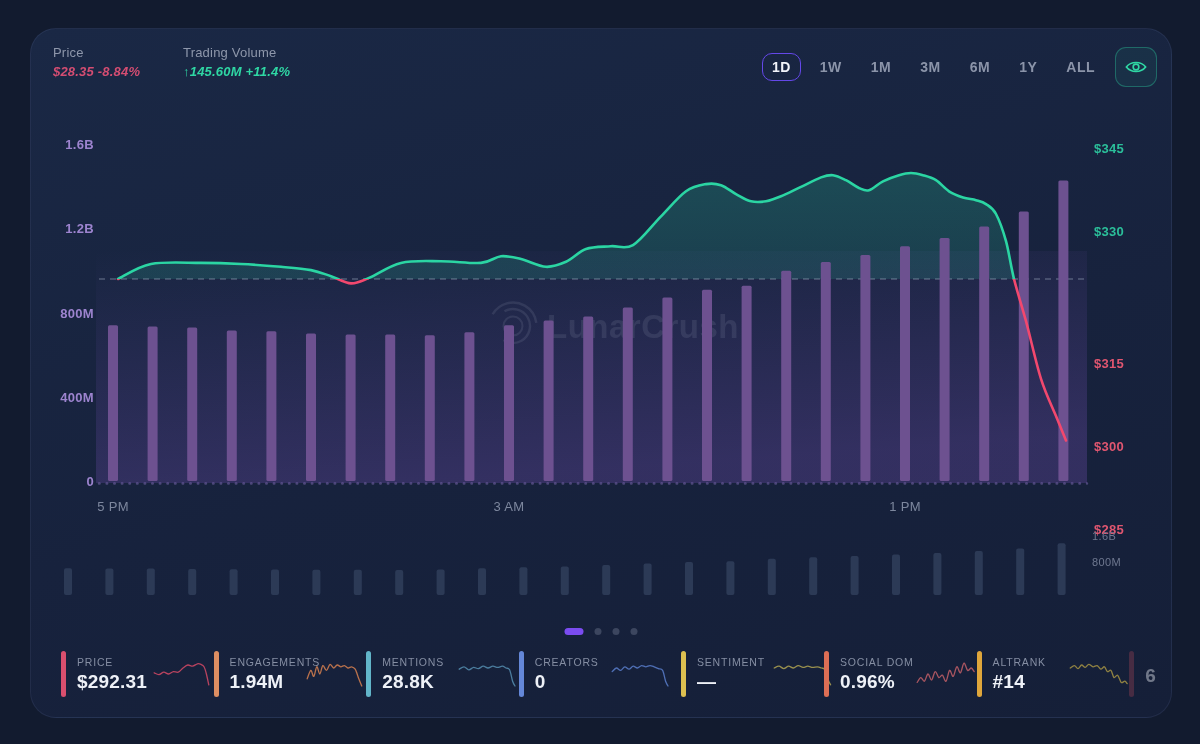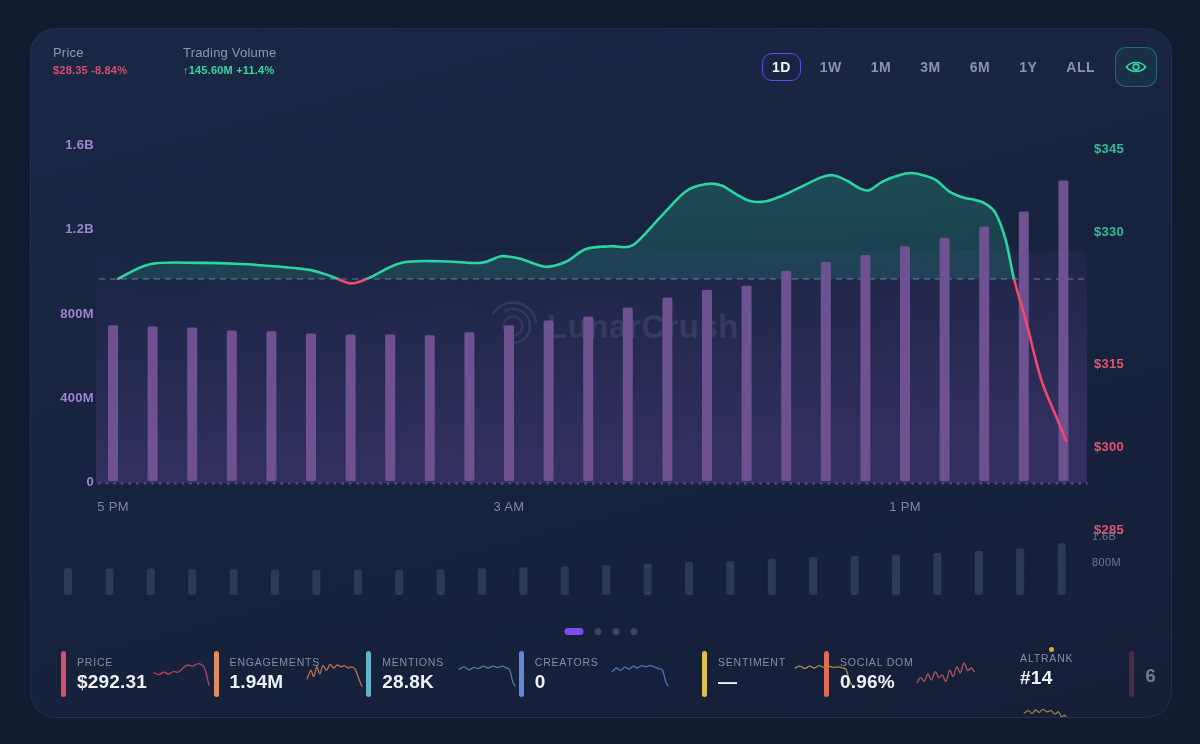--- a/index.html
+++ b/index.html
@@ -3,21 +3,21 @@
 <meta charset="utf-8">
 <style>
   html,body{margin:0;padding:0;width:1200px;height:744px;overflow:hidden;
     background:#121b2f;font-family:"Liberation Sans",sans-serif;}
   .panel{position:absolute;left:30px;top:28px;width:1140px;height:688px;
     background:linear-gradient(165deg,#1a2845 0%,#17223d 55%,#151f38 100%);
     border:1px solid rgba(110,130,180,0.14);border-radius:26px;overflow:hidden;}
   .hdr-block{position:absolute;top:16px;}
   .hdr-label{font-size:13px;color:#8e97ab;letter-spacing:.2px;}
   .hdr-value{font-size:30px;font-weight:700;margin-top:3px;letter-spacing:.3px;}
-  .hdr-sub{font-size:11px;margin-top:4px;font-weight:600;letter-spacing:.2px;}
+  .hdr-sub{font-size:13px;margin-top:4px;font-weight:600;letter-spacing:.2px;font-style:italic;}
   .price-block{left:22px;}
   .price-block .hdr-value{color:#f0436a;}
   .price-block .hdr-sub{color:#d44d72;}
   .vol-block{left:152px;}
   .vol-block .hdr-value{color:#b765f5;}
   .vol-block .hdr-sub{color:#2fd7a4;}
   #timeframes{position:absolute;top:24px;right:66px;display:flex;align-items:center;gap:9px;}
   .tf-btn{background:transparent;border:1.5px solid transparent;color:#8b94a9;font-size:14px;
     font-weight:600;padding:5px 9px;border-radius:10px;cursor:pointer;
     font-family:"Liberation Sans",sans-serif;letter-spacing:.5px;}
@@ -221,41 +221,41 @@
       <div class="card" style="left: 487.8px;">
         <div class="accent-bar" style="background: rgb(100, 135, 216);"></div>
         <div class="card-txt">
           <div class="card-label">CREATORS</div>
           <div class="card-value">0</div>
         </div>
         <svg class="spark" viewBox="0 0 100 44">
           <path d="M2,18C3.2,17.0 6.7,12.3 9.0,12.0C11.3,11.7 13.7,16.3 16.0,16.0C18.3,15.7 20.7,10.3 23.0,10.0C25.3,9.7 27.7,14.2 30.0,14.0C32.3,13.8 34.7,9.3 37.0,9.0C39.3,8.7 41.7,12.2 44.0,12.0C46.3,11.8 48.7,8.3 51.0,8.0C53.3,7.7 55.7,10.0 58.0,10.0C60.3,10.0 62.7,8.0 65.0,8.0C67.3,8.0 69.7,9.2 72.0,10.0C74.3,10.8 76.7,12.0 79.0,13.0C81.3,14.0 84.0,12.5 86.0,16.0C88.0,19.5 89.5,29.7 91.0,34.0C92.5,38.3 94.3,40.7 95.0,42.0" fill="none" stroke="#4f6fb5" stroke-width="2.2" stroke-linejoin="round" stroke-linecap="round"></path>
         </svg>
       </div>
-      <div class="card" style="left: 671px;">
+      <div class="card" style="left: 650px;">
         <div class="accent-bar" style="background: rgb(221, 192, 80);"></div>
         <div class="card-txt">
           <div class="card-label">SENTIMENT</div>
           <div class="card-value">—</div>
         </div>
         <svg class="spark" viewBox="0 0 100 44">
           <path d="M2,12C3.3,11.5 7.3,8.8 10.0,9.0C12.7,9.2 15.3,13.0 18.0,13.0C20.7,13.0 23.3,9.2 26.0,9.0C28.7,8.8 31.3,12.2 34.0,12.0C36.7,11.8 39.3,8.2 42.0,8.0C44.7,7.8 47.3,10.8 50.0,11.0C52.7,11.2 55.3,9.0 58.0,9.0C60.7,9.0 63.3,10.8 66.0,11.0C68.7,11.2 71.5,9.8 74.0,10.0C76.5,10.2 78.8,11.2 81.0,12.0C83.2,12.8 85.2,11.7 87.0,15.0C88.8,18.3 90.5,27.8 92.0,32.0C93.5,36.2 95.3,38.7 96.0,40.0" fill="none" stroke="#99904e" stroke-width="2.2" stroke-linejoin="round" stroke-linecap="round"></path>
         </svg>
       </div>
       <div class="card" style="left: 793px;">
         <div class="accent-bar" style="background: rgb(221, 110, 85);"></div>
         <div class="card-txt">
           <div class="card-label">SOCIAL DOM</div>
           <div class="card-value">0.96%</div>
         </div>
         <svg class="spark" viewBox="0 0 100 44">
           <path d="M2,36C3.0,34.7 6.0,28.3 8.0,28.0C10.0,27.7 12.0,35.0 14.0,34.0C16.0,33.0 18.0,22.3 20.0,22.0C22.0,21.7 24.0,32.7 26.0,32.0C28.0,31.3 30.0,18.7 32.0,18.0C34.0,17.3 36.0,27.0 38.0,28.0C40.0,29.0 42.0,23.0 44.0,24.0C46.0,25.0 48.0,35.3 50.0,34.0C52.0,32.7 54.0,17.3 56.0,16.0C58.0,14.7 60.0,27.0 62.0,26.0C64.0,25.0 66.0,11.0 68.0,10.0C70.0,9.0 72.0,21.0 74.0,20.0C76.0,19.0 78.0,4.7 80.0,4.0C82.0,3.3 84.0,14.7 86.0,16.0C88.0,17.3 90.2,11.7 92.0,12.0C93.8,12.3 96.2,17.0 97.0,18.0" fill="none" stroke="#a85560" stroke-width="2.2" stroke-linejoin="round" stroke-linecap="round"></path>
         </svg>
       </div>
-      <div class="card" style="left: 945.6px; flex-direction: column;">
+      <div class="card" style="left: 945.6px;">
         <div class="accent-bar" style="background: rgb(223, 166, 59);"></div>
         <div class="card-txt">
           <div class="card-label">ALTRANK</div>
           <div class="card-value">#14</div>
         </div>
         <svg class="spark" viewBox="0 0 100 44">
           <path d="M2,12C3.2,11.3 6.8,7.8 9.0,8.0C11.2,8.2 13.0,13.2 15.0,13.0C17.0,12.8 19.0,7.3 21.0,7.0C23.0,6.7 25.0,11.2 27.0,11.0C29.0,10.8 30.8,6.2 33.0,6.0C35.2,5.8 37.7,9.7 40.0,10.0C42.3,10.3 44.8,7.3 47.0,8.0C49.2,8.7 51.0,13.7 53.0,14.0C55.0,14.3 57.2,9.3 59.0,10.0C60.8,10.7 62.2,17.0 64.0,18.0C65.8,19.0 68.2,14.3 70.0,16.0C71.8,17.7 73.2,26.7 75.0,28.0C76.8,29.3 79.0,22.7 81.0,24.0C83.0,25.3 85.0,34.3 87.0,36.0C89.0,37.7 91.3,33.7 93.0,34.0C94.7,34.3 96.3,37.3 97.0,38.0" fill="none" stroke="#8f8142" stroke-width="2.2" stroke-linejoin="round" stroke-linecap="round"></path>
         </svg>
       </div>
       <div class="card dim" style="left: 1098.2px;">

